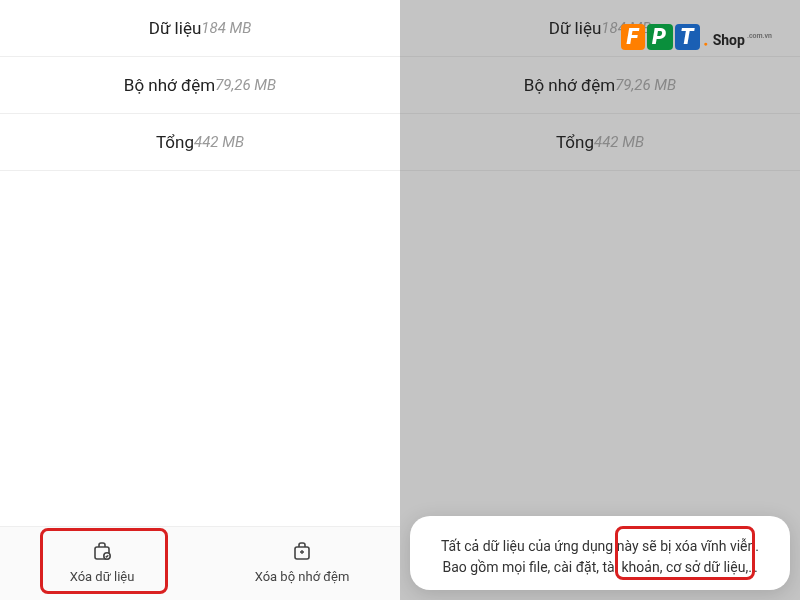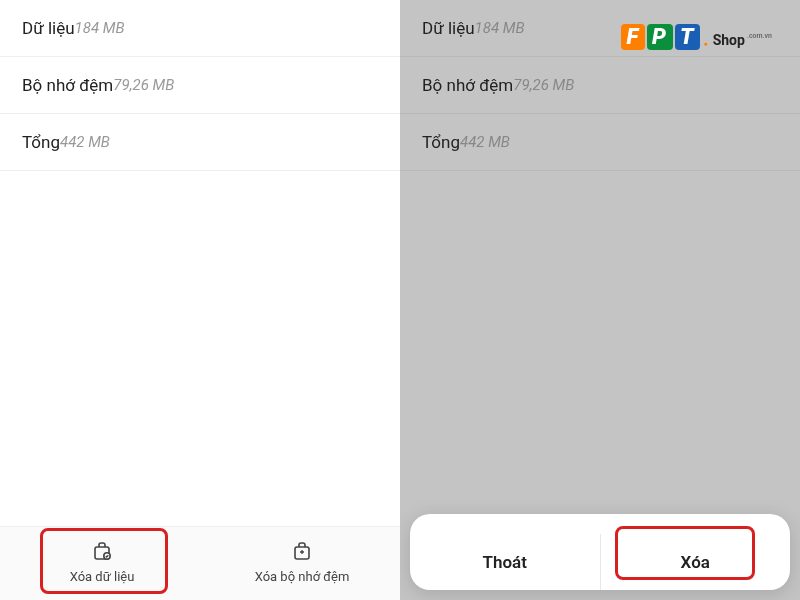--- a/index.html
+++ b/index.html
@@ -17,21 +17,21 @@
       position: relative;
       overflow: hidden;
     }
     .phone-left { background: #fff; }
     .phone-right { background: #c4c4c4; }
     .list {
       background: transparent;
     }
     .list-item {
       display: flex;
-      justify-content: flex-start;
+      justify-content: center;
       align-items: center;
       padding: 18px 22px;
       border-bottom: 1px solid #eee;
       background: transparent;
     }
     .phone-right .list-item { border-bottom: 1px solid #b8b8b8; }
     .list-label {
       font-size: 17px;
       color: #222;
     }
@@ -262,24 +262,21 @@
   <div class="dimmed-bottom">
     <div class="bottom-action">
       <span class="bottom-action-label">Xóa dữ liệu</span>
     </div>
     <div class="bottom-action">
       <span class="bottom-action-label">Xóa bộ nhớ đệm</span>
     </div>
   </div>
 
   <div class="dialog">
-    <div class="dialog-actions">
-      <div class="dialog-btn">Thoát</div>
-      <div class="dialog-btn">Xóa</div>
-    </div>
+    <div class="dialog-text">Tất cả dữ liệu của ứng dụng này sẽ bị xóa vĩnh viễn. Bao gồm mọi file, cài đặt, tài khoản, cơ sở dữ liệu,…</div>
   </div>
 
   <div class="red-box red-box-2"></div>
 </div>
 
 <div class="logo">
   <span class="logo-f">F</span>
   <span class="logo-p">P</span>
   <span class="logo-t">T</span>
   <span class="logo-dot">●</span>

